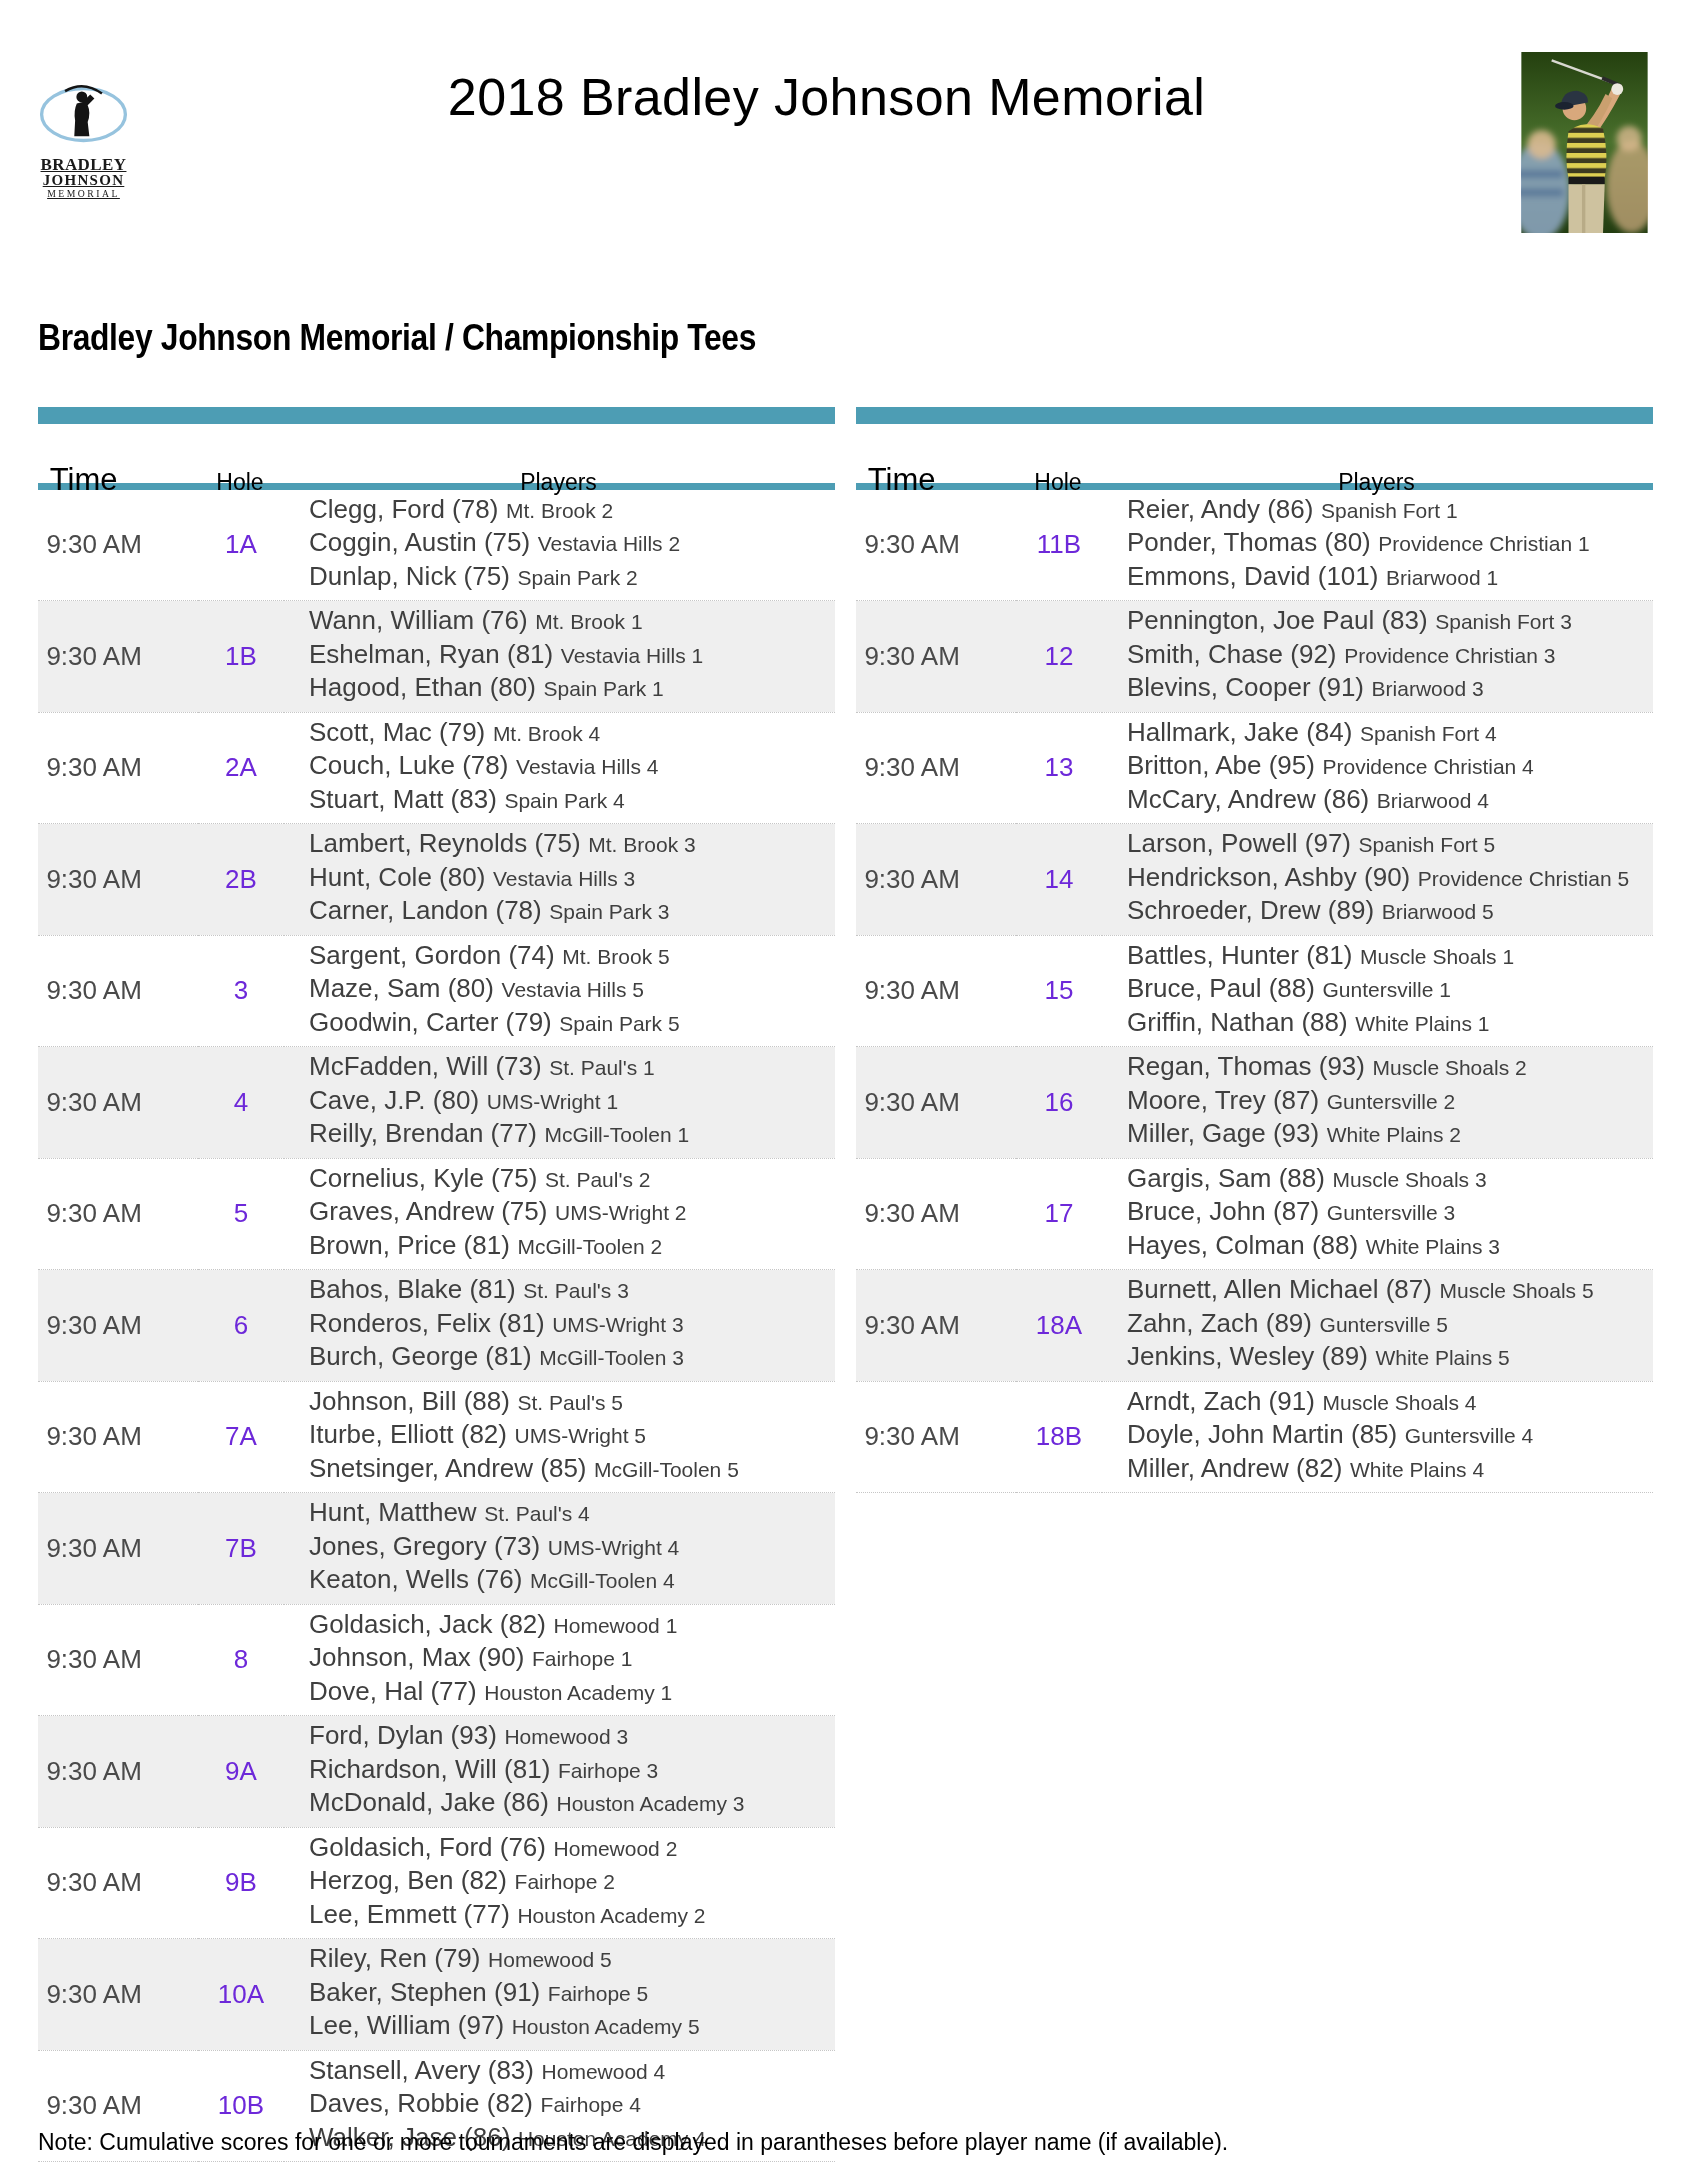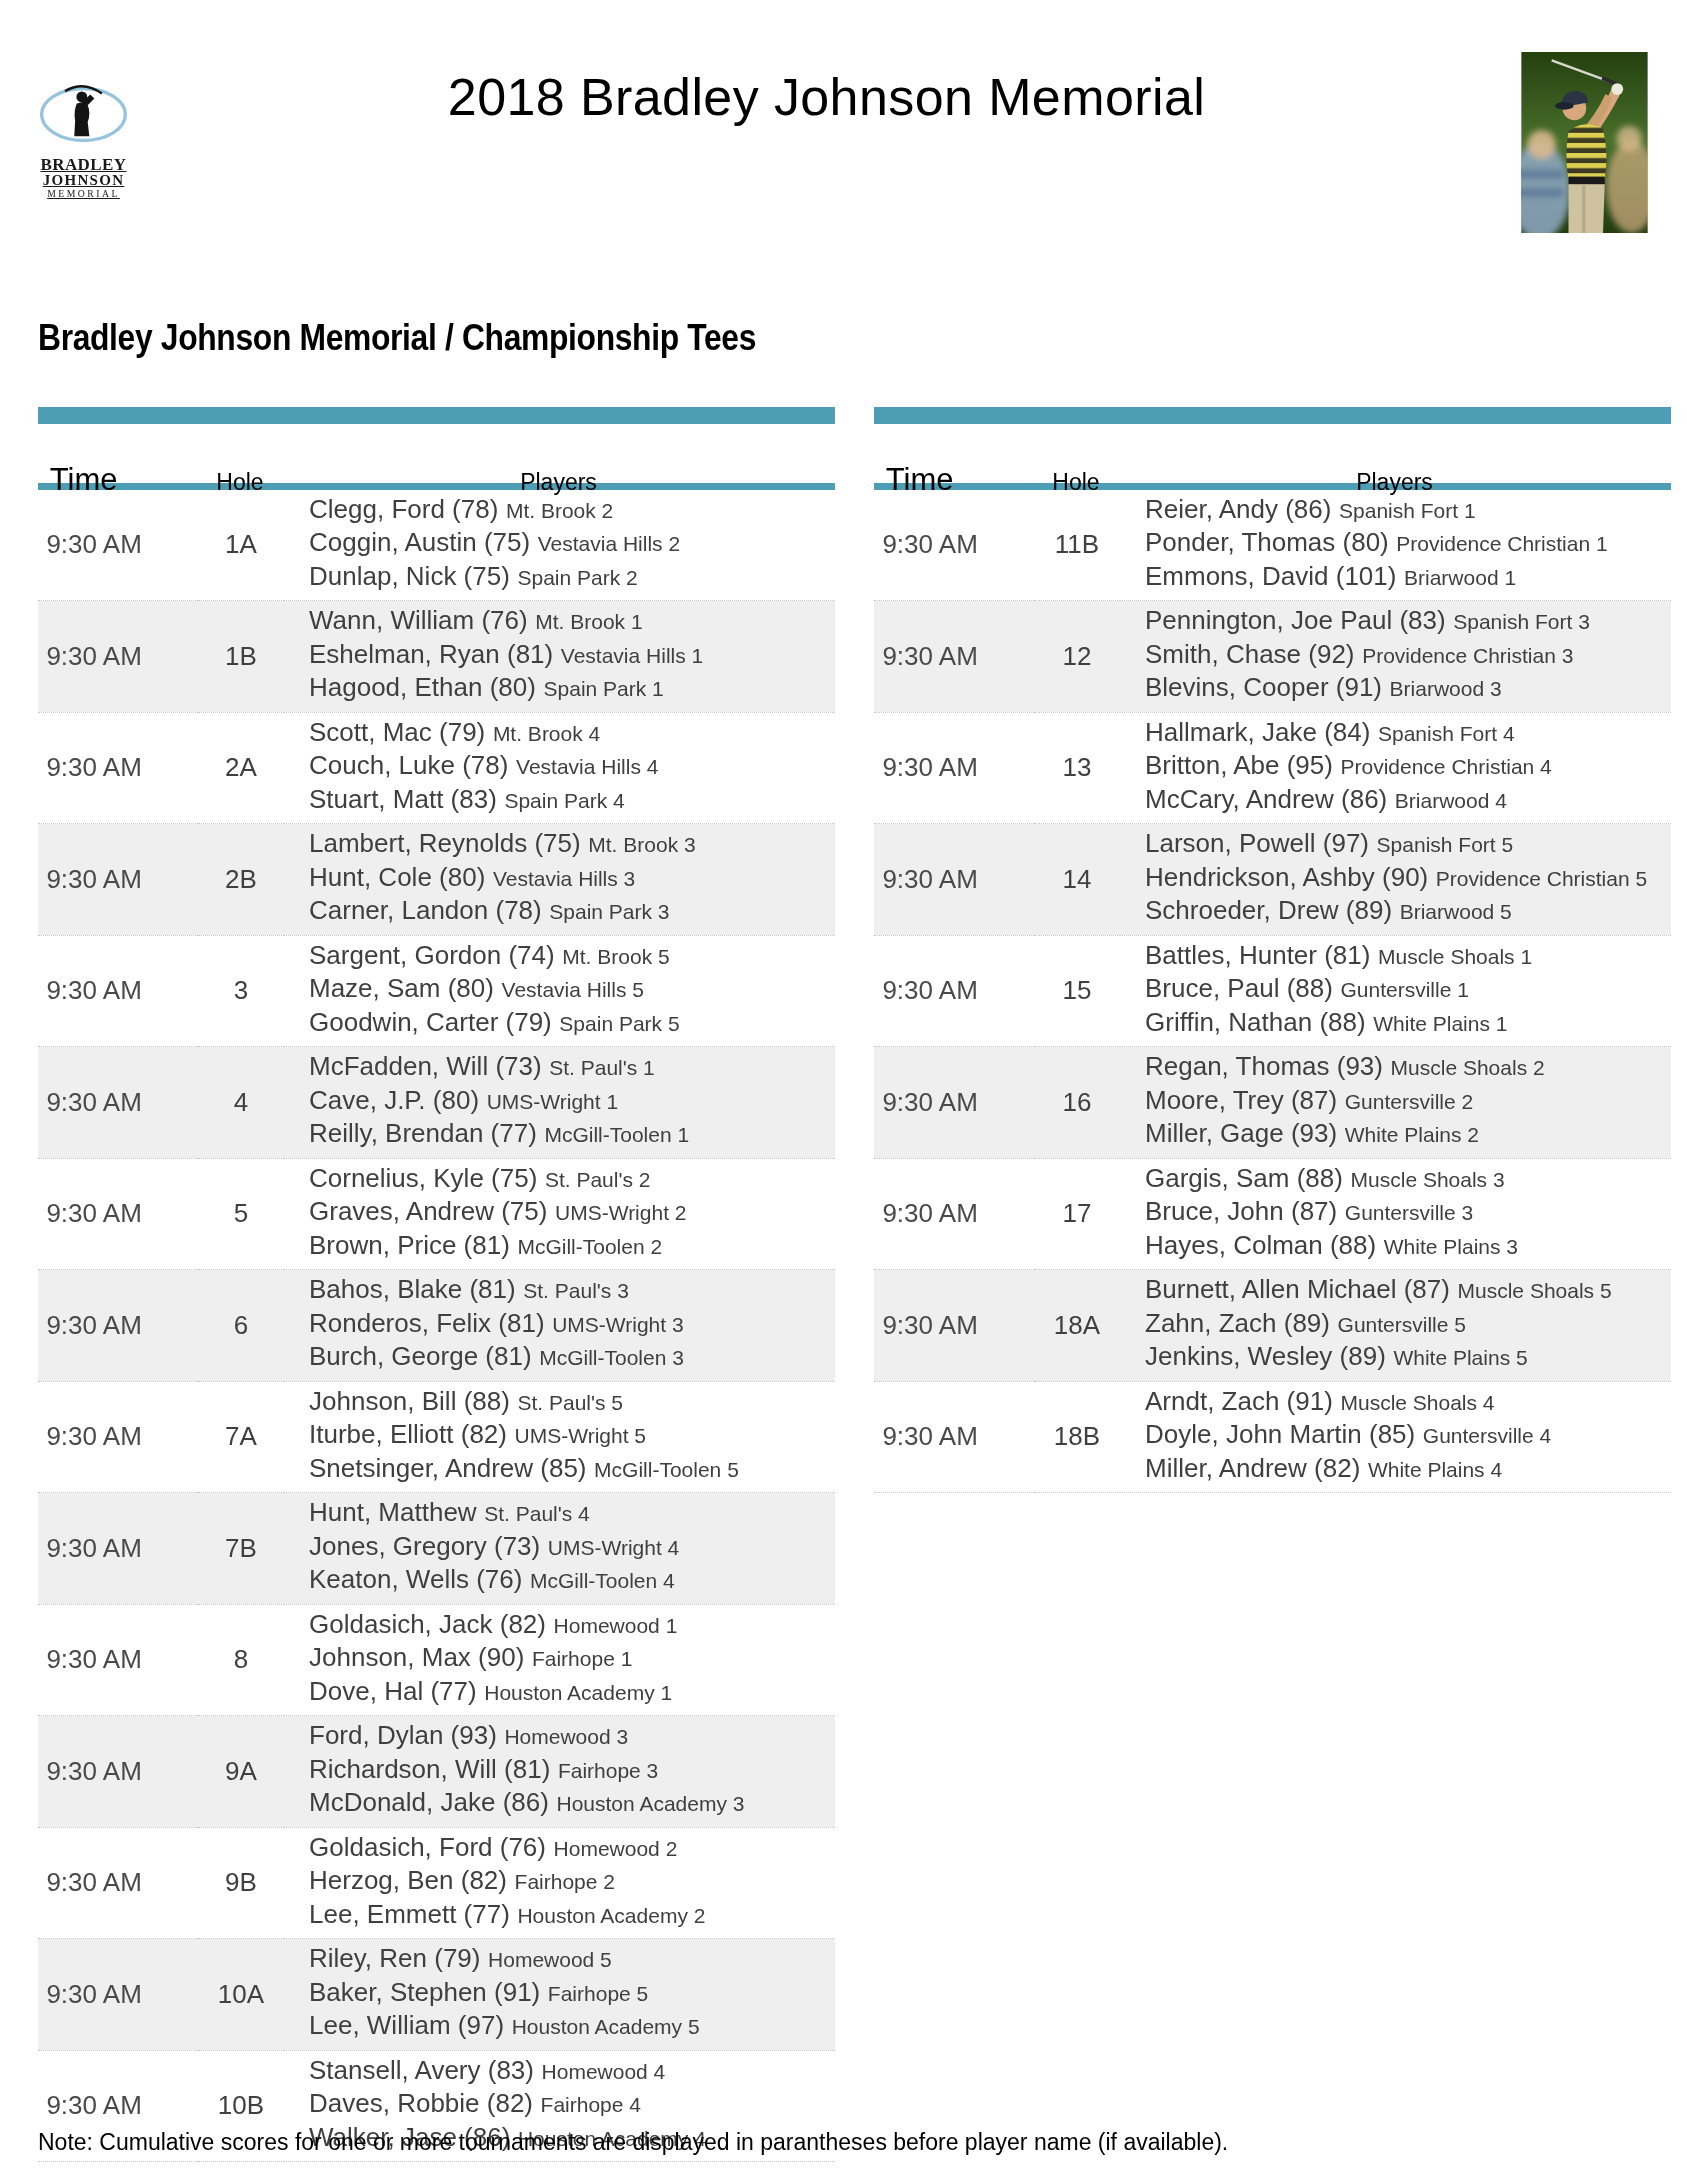--- a/index.html
+++ b/index.html
@@ -18,35 +18,35 @@
   .main-title{margin:16px;font-size:52px;font-weight:400;letter-spacing:0.4px;}
   .sub-title{margin:25px 0 0 0;font-size:30px;font-weight:700;}
 
   .photo{position:absolute;left:1521px;top:52px;width:127px;height:181px;}
 
   .section-title{position:absolute;left:38px;top:317px;margin:0;
       font-size:37px;font-weight:700;letter-spacing:-0.4px;
       transform:scaleX(.86);transform-origin:left center;white-space:nowrap;}
 
   
-  .tables{position:absolute;left:38px;top:407px;display:flex;gap:39px;align-items:flex-start;}
+  .tables{position:absolute;left:38px;top:407px;display:flex;gap:21px;align-items:flex-start;}
   .sheet{width:797px;}
   .bar{height:17px;background:#4d9db4;}
   .cols{display:flex;align-items:baseline;height:59px;padding-top:11.8px;box-sizing:border-box;}
   .c-time{width:160px;padding-left:11.8px;font-size:31px;box-sizing:border-box;}
   .c-hole{width:84px;text-align:center;font-size:23px;margin-top:33px;}
   .c-players{flex:1;text-align:center;font-size:23px;}
   .rule{height:6.7px;background:#4d9db4;}
 
   table{width:100%;border-collapse:collapse;border-bottom:1.7px dotted #c6c6c6;}
   td{vertical-align:middle;padding-top:5px;padding-bottom:5px;}
   tbody tr:nth-child(even){background:#efefef;}
   tbody tr:not(:first-child) td{border-top:1.7px dotted #c6c6c6;}
   td.time{width:160px;padding-left:8.4px;font-size:26px;color:#4a4a4a;box-sizing:border-box;}
-  td.hole{width:84px;text-align:center;font-size:26px;color:#404040;}
+  td.hole{width:84px;text-align:center;font-size:26px;color:#6d28d9;}
   td.players{padding-left:25px;}
   .pline{line-height:29.5px;white-space:nowrap;}
   .pname{font-size:26px;color:#3f3f3f;}
   .pschool{font-size:21px;color:#3f3f3f;margin-left:7.6px;}
 
   .note{position:absolute;left:38px;top:2129px;font-size:23px;color:#000;}
 </style>
 </head>
 <body>
 

